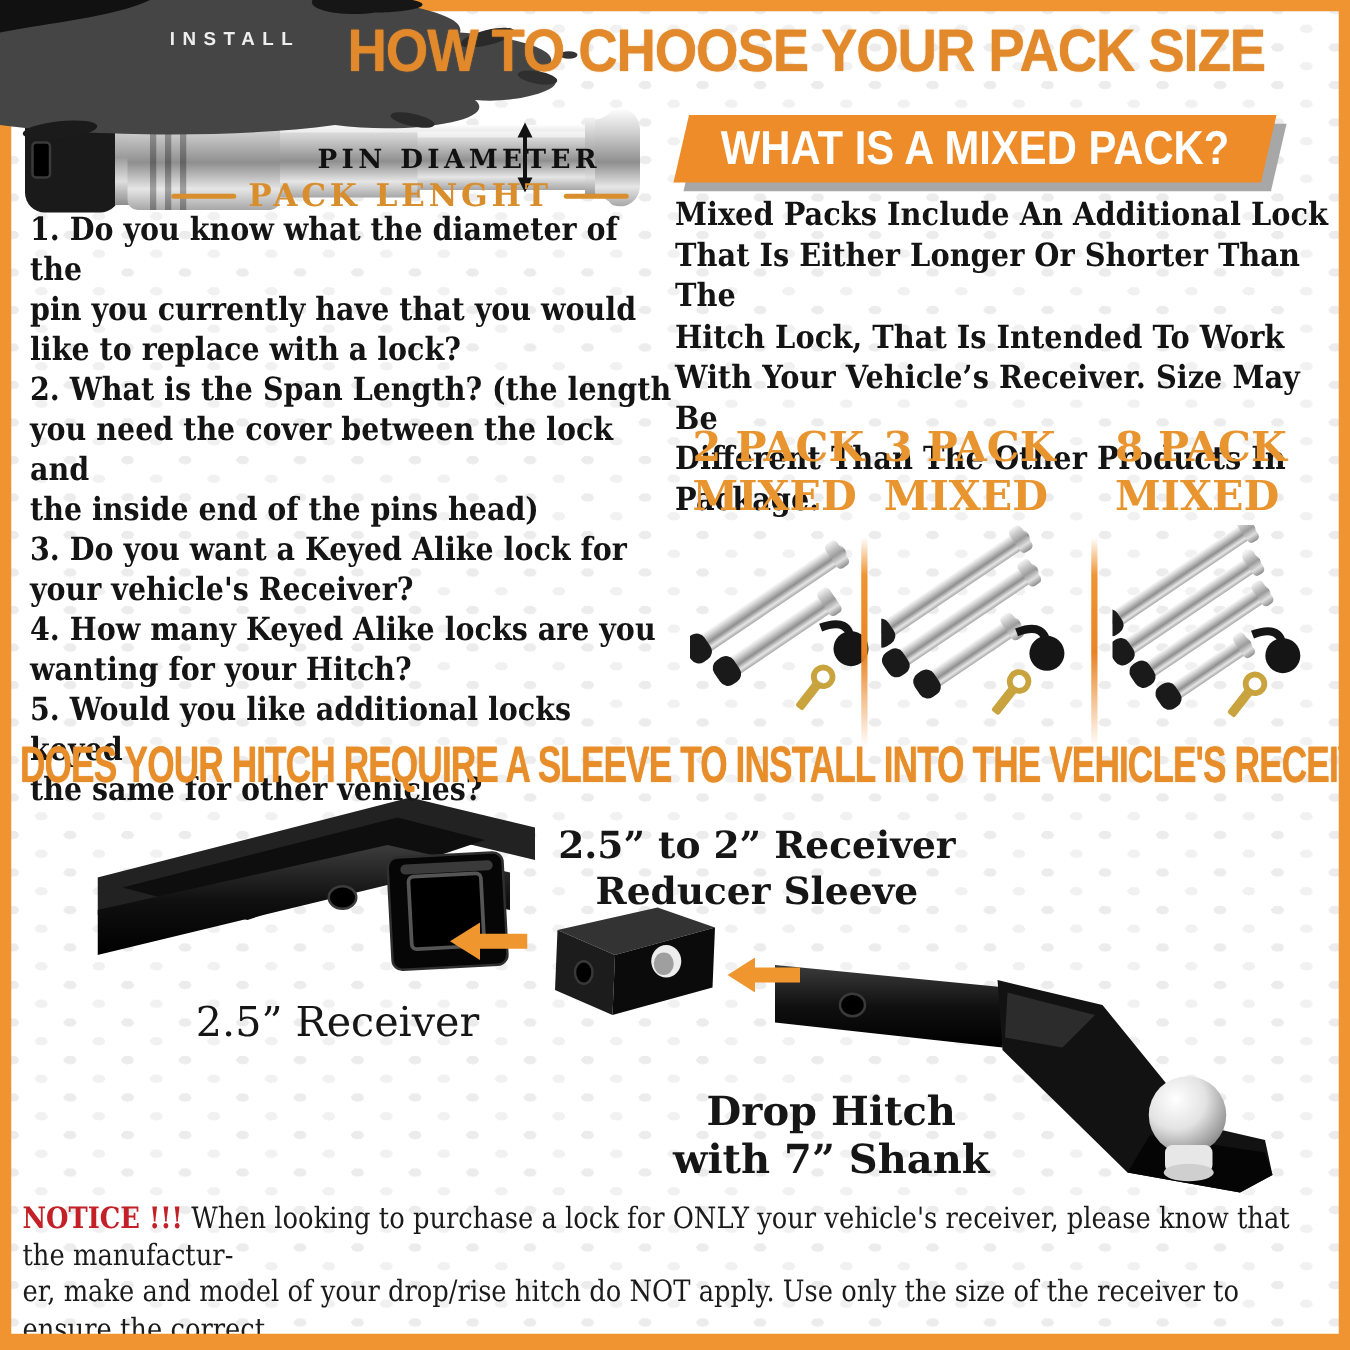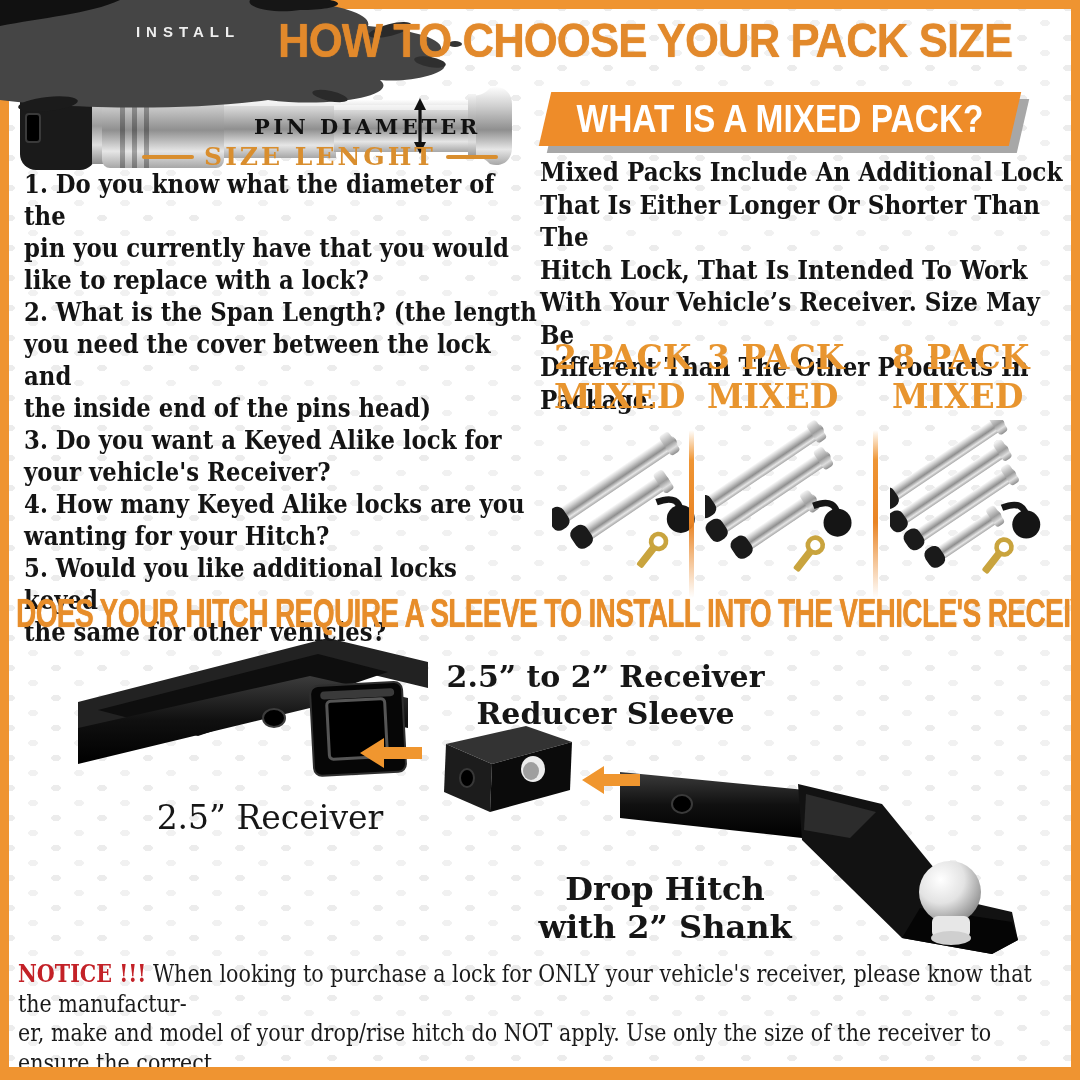--- a/index.html
+++ b/index.html
@@ -168,21 +168,21 @@
     <rect x="452" y="24" width="8" height="64" fill="url(#metalP)"></rect>
     <text x="238" y="64" font-family="DejaVu Serif, serif" font-size="21" font-weight="bold" letter-spacing="3.5" fill="#111">PIN DIAMETER</text>
     <g stroke="#111" stroke-width="3.2">
       <line x1="404" y1="36" x2="404" y2="76"></line>
       <path d="M404,28 L398,40 L410,40 Z" fill="#111" stroke="none"></path>
       <path d="M404,84 L398,72 L410,72 Z" fill="#111" stroke="none"></path>
     </g>
   </svg>
   <div class="span-label">
     <span class="dash"></span>
-    <span>SIZE LENGHT</span>
+    <span>PACK LENGHT</span>
     <span class="dash"></span>
   </div>
 
   <div class="questions">
     <p>1. Do you know what the diameter of the
 pin you currently have that you would
 like to replace with a lock?</p>
     <p>2. What is the Span Length? (the length
 you need the cover between the lock and
 the inside end of the pins head)</p>
@@ -319,21 +319,21 @@
     <polygon points="0,30 185,48 182,96 0,76" fill="url(#darkBeam)"></polygon>
     <ellipse cx="62" cy="62" rx="10" ry="9" fill="#000" stroke="#3a3a3a" stroke-width="2"></ellipse>
     <path d="M178,42 L262,62 L340,158 L392,170 L398,198 L372,212 L282,196 L182,98 Z" fill="#121212"></path>
     <path d="M186,52 L256,70 L230,96 L184,88 Z" fill="#2c2c2c"></path>
     <path d="M282,196 L372,212 L398,198 L392,180 L300,166 Z" fill="#050505"></path>
     <circle cx="330" cy="150" r="31" fill="url(#chromeBall)"></circle>
     <rect x="312" y="174" width="38" height="22" rx="6" fill="#e7e7e7"></rect>
     <ellipse cx="331" cy="196" rx="20" ry="7" fill="#cfcfcf"></ellipse>
   </svg>
   <div class="drophitch-label">Drop Hitch
-with 2” Shank</div>
+with 7” Shank</div>
 
   <div class="notice"><span class="notice-label">NOTICE !!!</span><span>   When looking to purchase a lock for ONLY your vehicle's receiver, please know that the manufactur-
 er, make and model of your drop/rise hitch do NOT apply. Use only the size of the receiver to ensure the correct
 lock is ordered. Lock size/span length should be determined, based on the outside width of the square tube
 (where the holes are drilled) and a reducer sleeve should NOT play any factor in the size needed for your vehicle.</span></div>
 
   <div class="frame-border"></div>
 </div>
 
 </body></html>

